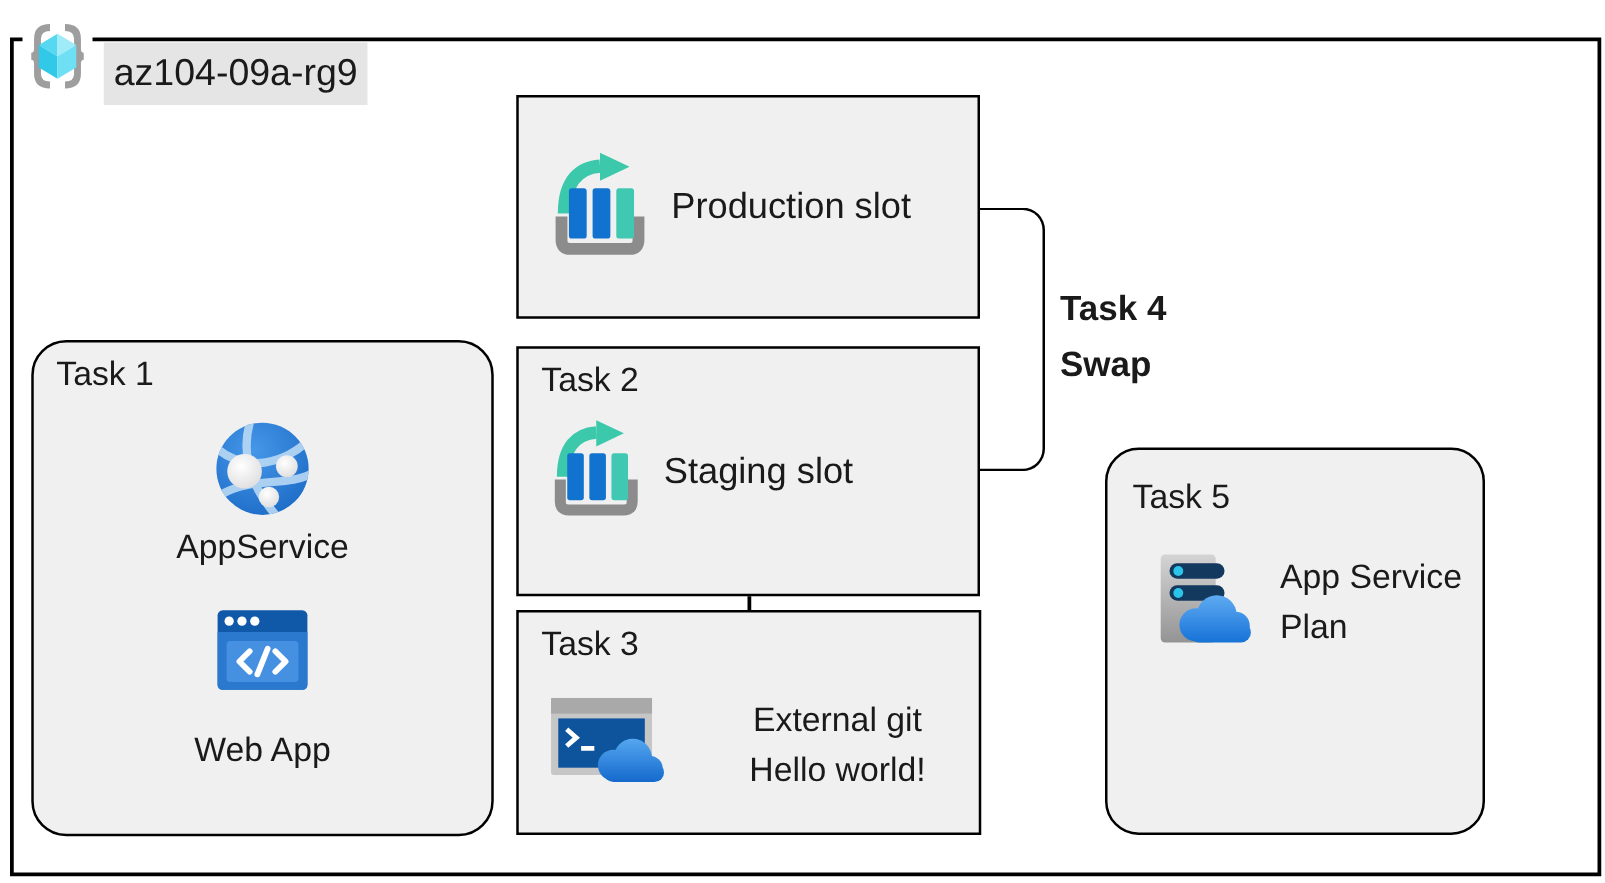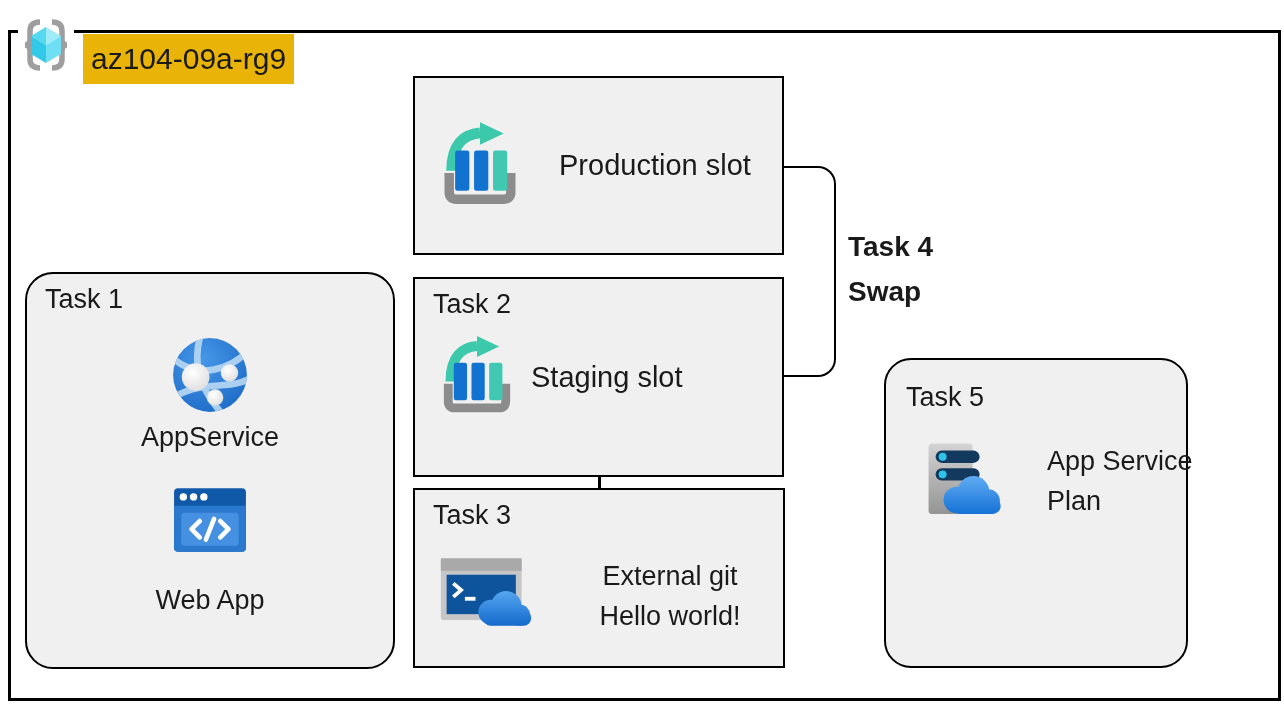--- a/index.html
+++ b/index.html
@@ -5,49 +5,49 @@
   * { margin:0; padding:0; box-sizing:border-box; }
   html,body { background:#ffffff; }
   body { font-family:"Liberation Sans", sans-serif; color:#1a1a1a; }
   .canvas { position:relative; width:1284px; height:706px; background:#fff; overflow:hidden; }
 
   .outer-border { position:absolute; left:8px; top:30px; width:1273px; height:671px;
                   border:3px solid #000; background:transparent; }
 
   .rg-label { position:absolute; left:18px; top:6px; display:flex; align-items:center; gap:9px; }
   .rg-icon  { display:inline-block; width:56px; height:56px; background:#fff; }
-  .rg-text  { font-size:30px; background:#eab308; padding:0 8px; line-height:50px;margin-top:28px; }
+  .rg-text  { font-size:30px; background:#e5e5e5; padding:0 8px; line-height:50px;margin-top:28px; }
 
   .box { position:absolute; background:#f0f0f0; border:2px solid #000; }
   .box-title { position:absolute; left:18px; top:10px; font-size:27px; }
 
   .box-production { left:413px; top:76px;  width:371px; height:179px; }
   .box-task1      { left:25px;  top:272px; width:370px; height:397px;border-radius:28px; }
   .box-task2      { left:413px; top:277px; width:371px; height:200px; }
   .box-task3      { left:413px; top:488px; width:372px; height:180px; }
   .box-task5      { left:884px; top:358px; width:304px; height:310px;border-radius:27px; }
 
   .slot-row { display:flex; align-items:center; height:100%; padding-left:20px; gap:12px; }
-  .slot-row .label { font-size:29px;margin-left:22px; }
+  .slot-row .label { font-size:29px; }
 
   .task2-row { position:absolute; left:20px; top:56px; display:flex; align-items:center; gap:12px; }
 
   .task1-col { display:flex; flex-direction:column; align-items:center; padding-top:60px; height:100%; }
   .task1-col .label { font-size:27px; }
   .lbl-appservice { margin-top:6px; }
   .icon-webapp-wrap { margin-top:28px; }
   .lbl-webapp { margin-top:26px; }
 
   .task3-icon { position:absolute; left:22px; top:64px; }
   .task3-text { position:absolute; left:150px; right:8px; top:66px; text-align:center;
                 font-size:27px; line-height:40px; }
 
   .task5-row1 { position:absolute; left:32px; top:80px;  display:flex; align-items:center; gap:18px; }
   .task5-row2 { position:absolute; left:26px; top:194px; display:flex; align-items:center; gap:18px; }
-  .task5-text { font-size:27px; line-height:40px; width:165px;margin-left:23px; }
+  .task5-text { font-size:27px; line-height:40px; width:165px; }
 
   .swap-bracket { position:absolute; left:784px; top:166px; width:52px; height:211px;
                   border-top:2px solid #000; border-right:2px solid #000; border-bottom:2px solid #000;
                   border-radius:0 18px 18px 0; }
   .task4-label { position:absolute; left:848px; top:224px; font-size:28px; font-weight:700; line-height:45px; }
 
   .deploy-arrow-shaft { position:absolute; left:598px; top:455px; width:3px; height:33px; background:#000; }
   .deploy-arrow-head  { position:absolute; left:591px; top:445px; width:0; height:0;
                         border-left:8px solid transparent; border-right:8px solid transparent;
                         border-bottom:15px solid #000; }

